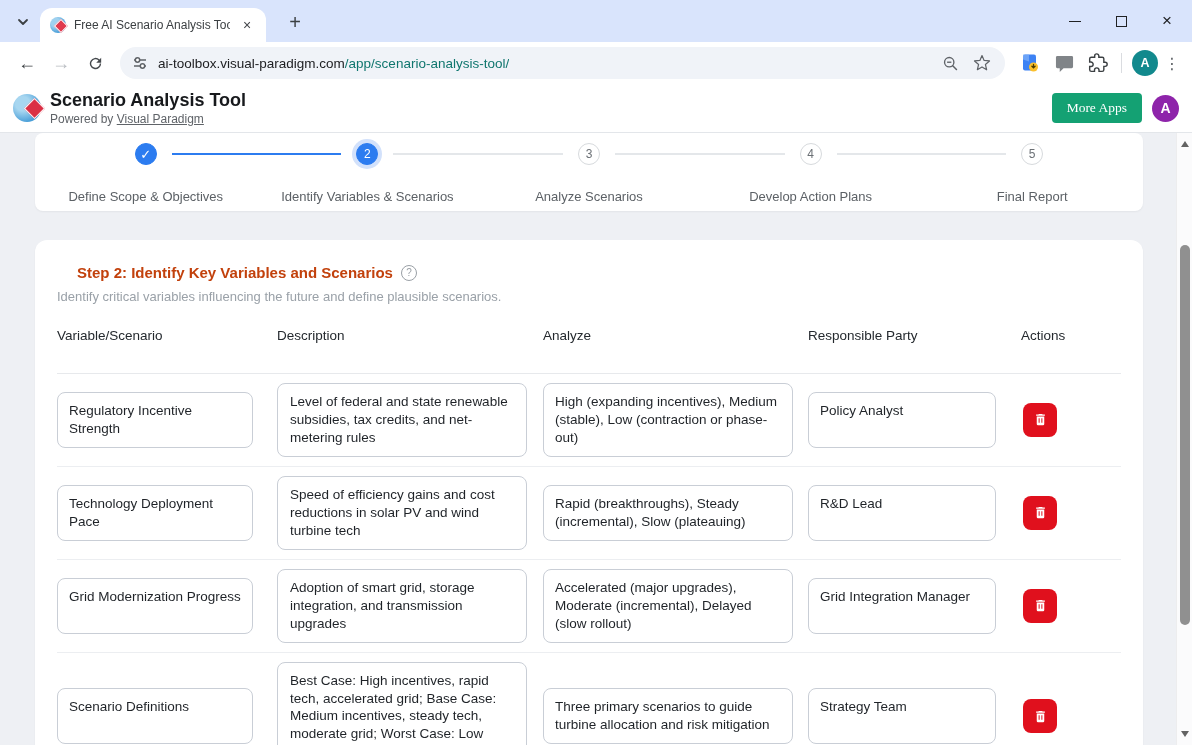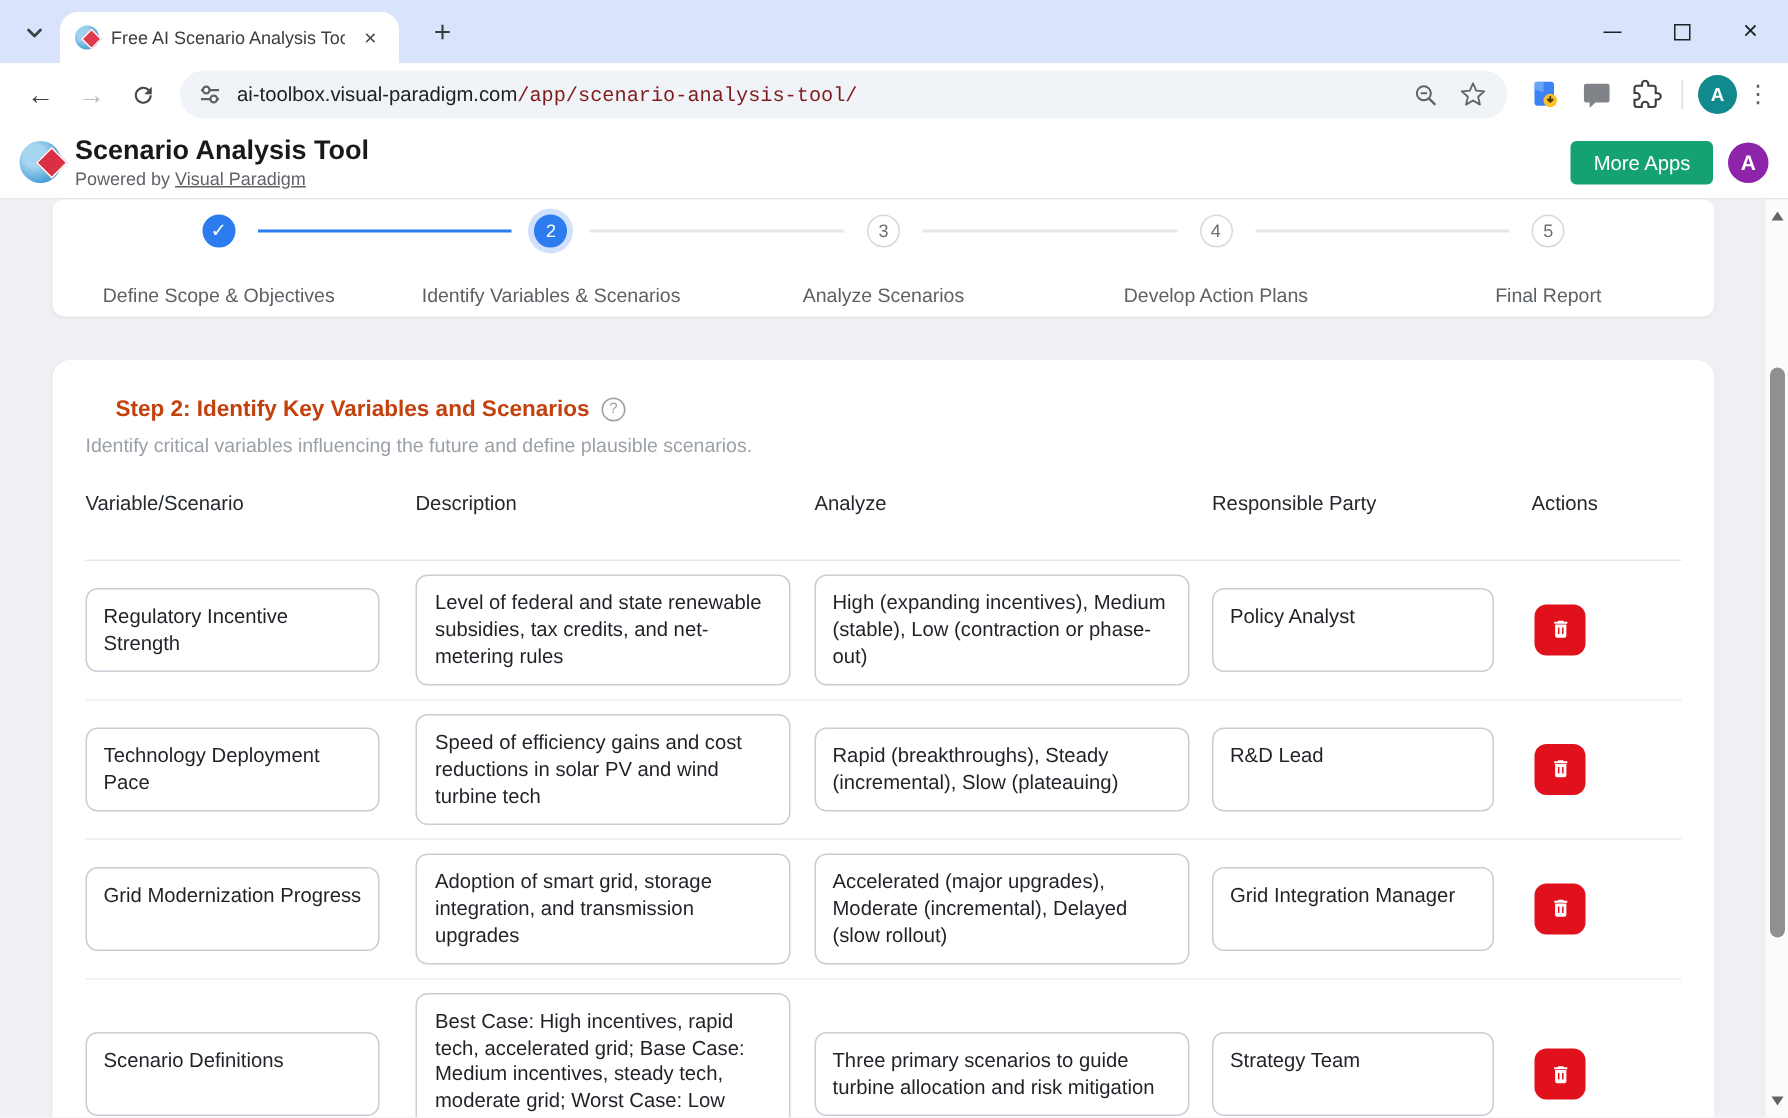--- a/index.html
+++ b/index.html
@@ -29,41 +29,41 @@
   .wc-close { font-size:17px; }
 
   
   .toolbar { height:42px; background:#fff; display:flex; align-items:center; padding:0 10px; flex:0 0 auto; }
   .nav-ic { width:28px; height:28px; display:flex; align-items:center; justify-content:center; font-size:18px;
             color:#3f4347; margin:0 3px; cursor:pointer; }
   .nav-ic.disabled { color:#b9bdc2; }
   .omnibox { flex:1; height:32px; background:#f0f3f8; border-radius:16px; margin:0 8px; display:flex;
              align-items:center; padding:0 12px; gap:10px; min-width:0; }
   .url { font-size:13.5px; white-space:nowrap; overflow:hidden; }
-  .url .dom { color:#202124; } .url .path { color:#7f1d1d;font-family:Liberation Mono, monospace; }
+  .url .dom { color:#202124; } .url .path { color:#0f766e; }
   .omni-spacer { flex:1; }
   .omni-ic { width:22px; height:22px; display:flex; align-items:center; justify-content:center; cursor:pointer; }
   .ext-ic { width:28px; height:28px; display:flex; align-items:center; justify-content:center; margin:0 3px; cursor:pointer; position:relative; }
   .tb-divider { width:1px; height:20px; background:#dadce0; margin:0 6px; }
   .browser-avatar { width:26px; height:26px; border-radius:50%; color:#fff; font-size:12.5px; font-weight:bold;
                     display:flex; align-items:center; justify-content:center; margin:0 4px; cursor:pointer; }
   .kebab { font-size:16px; color:#5f6368; width:20px; text-align:center; cursor:pointer; }
 
   
   .site-header { height:49px; background:#fff; border-bottom:1px solid #e3e6ea; display:flex; align-items:center;
                  padding:0 13px; gap:9px; flex:0 0 auto; }
   .logo { width:28px; height:28px; border-radius:50%;
           background:radial-gradient(circle at 35% 35%, #a7d6f0 0 28%, #4a9fd8 72%); position:relative; flex:0 0 auto; }
   .logo::after { content:""; position:absolute; width:13px; height:13px; right:-1px; top:7px;
                  background:#da2f44; border:1.5px solid #fff; transform:rotate(45deg); }
   .site-title { font-size:18px; font-weight:bold; color:#17191c; line-height:1.2; }
   .site-sub { font-size:12px; color:#5f6368; }
   .site-sub a { color:#5f6368; text-decoration:underline; cursor:pointer; }
   .header-right { margin-left:auto; display:flex; align-items:center; gap:10px; }
-  .more-apps { border:none; color:#fff; font-size:13.5px; font-family:Liberation Sans, sans-serif; padding:7px 15px; border-radius:4px; cursor:pointer; }
+  .more-apps { border:none; color:#fff; font-size:13.5px; font-family:Liberation Serif, serif; padding:7px 15px; border-radius:4px; cursor:pointer; }
   .header-avatar { width:27px; height:27px; border-radius:50%; color:#fff; font-weight:bold; font-size:14px;
                    display:flex; align-items:center; justify-content:center; cursor:pointer; }
 
   
   .content { position:relative; flex:1; background:#eef0f4; overflow:hidden; }
 
   .stepper-card { position:absolute; left:35px; top:0; width:1108px; height:78px; background:#fff;
                   border-radius:8px; box-shadow:0 1px 2px rgba(0,0,0,.05); display:flex; padding-top:10px; }
   .step { flex:1; position:relative; display:flex; flex-direction:column; align-items:center; cursor:pointer; }
   .step-line { position:absolute; top:10px; left:calc(-50% + 26px); width:calc(100% - 52px); height:2px; background:#e4e7ea; }

